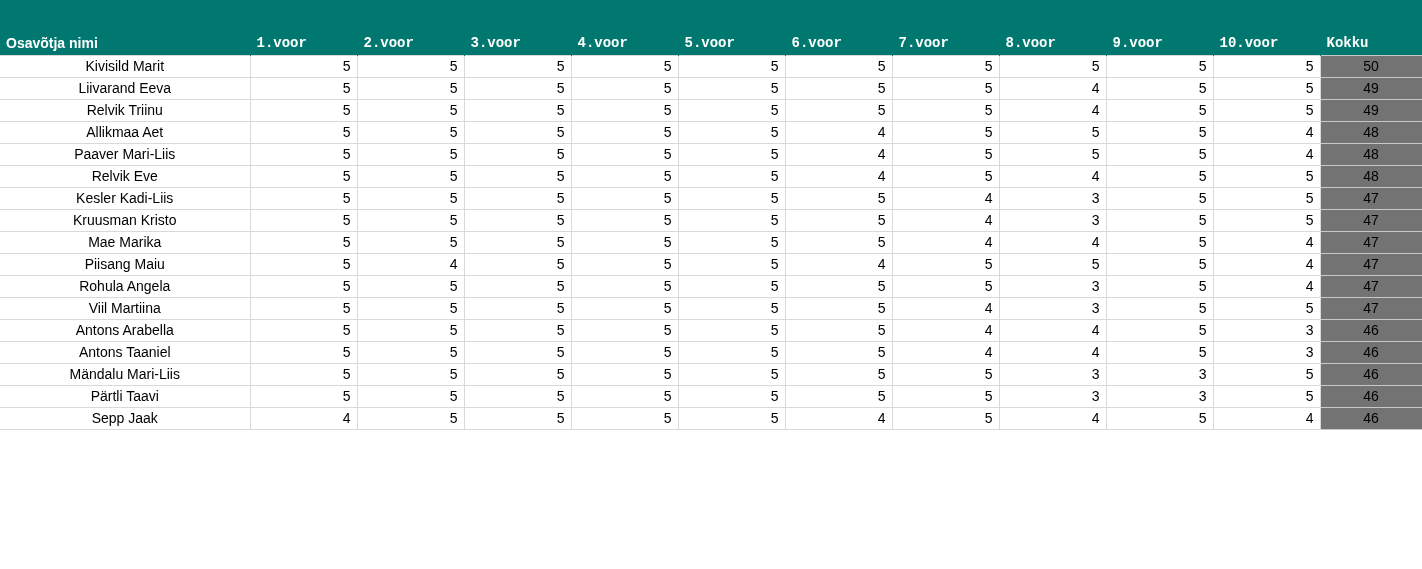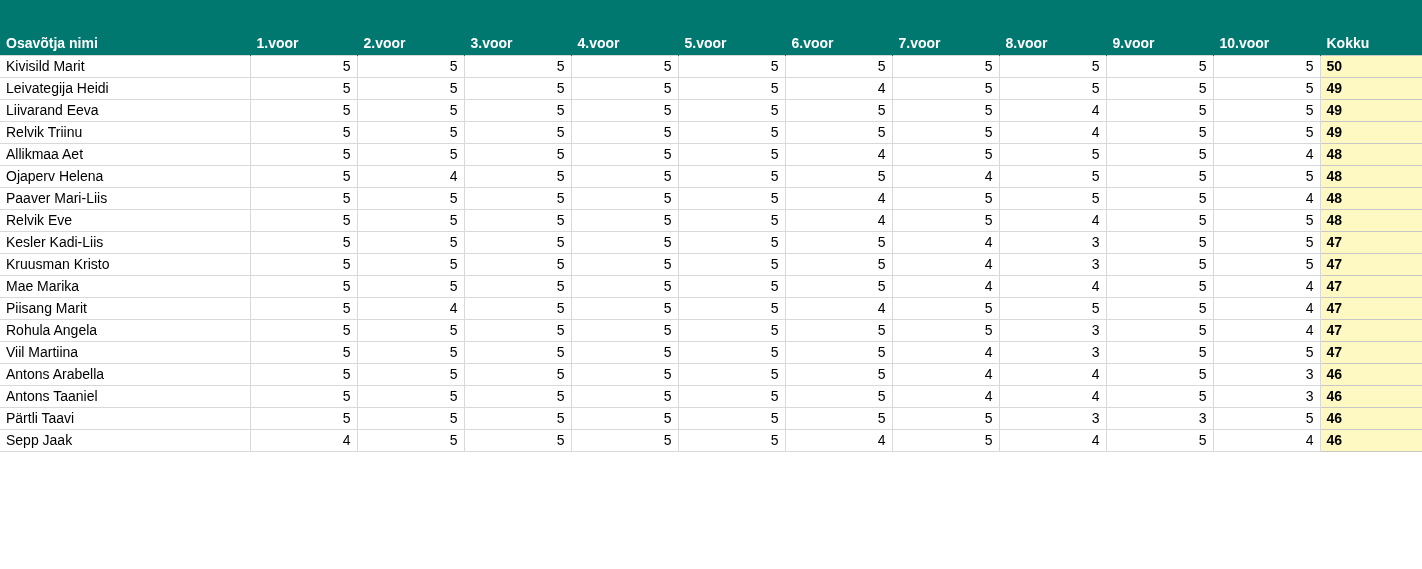--- a/index.html
+++ b/index.html
@@ -21,42 +21,42 @@
     font-weight: bold;
     text-align: left;
     padding: 14px 6px 4px 6px;
     height: 55px;
     vertical-align: bottom;
     border-right: 1px solid #00776f;
     font-size: 14px;
   }
   thead th.num-head {
     text-align: left;
+    font-family: Liberation Mono, monospace;
   }
   tbody td {
     border: 1px solid #d9d9d9;
     padding: 1px 6px;
     height: 21px;
     line-height: 19px;
     vertical-align: middle;
     white-space: nowrap;
     overflow: hidden;
   }
   tbody td.name {
-    text-align: left;
+    text-align: center;
     border-left: none;
   }
   tbody td.num {
     text-align: right;
   }
   tbody td.total {
-    text-align: left;
-    background: #fef9c3;
+    text-align: center;
+    background: #737373;
     border: 1px solid #c8c8c8;
-    font-weight: bold;
   }
   col.cname { width: 250px; }
   col.cround { width: 107px; }
   col.ctotal { width: 102px; }
 </style>
 </head>
 <body>
 
 <table>
   <colgroup>
@@ -98,118 +98,90 @@
         <td class="num">5</td>
         <td class="num">5</td>
         <td class="num">5</td>
         <td class="num">5</td>
         <td class="num">5</td>
         <td class="num">5</td>
         <td class="num">5</td>
         <td class="total">50</td>
       </tr>
       <tr>
-        <td class="name">Leivategija Heidi</td>
-        <td class="num">5</td>
-        <td class="num">5</td>
-        <td class="num">5</td>
-        <td class="num">5</td>
-        <td class="num">5</td>
-        <td class="num">4</td>
-        <td class="num">5</td>
-        <td class="num">5</td>
+        <td class="name">Liivarand Eeva</td>
+        <td class="num">5</td>
+        <td class="num">5</td>
+        <td class="num">5</td>
+        <td class="num">5</td>
+        <td class="num">5</td>
+        <td class="num">5</td>
+        <td class="num">5</td>
+        <td class="num">4</td>
         <td class="num">5</td>
         <td class="num">5</td>
         <td class="total">49</td>
       </tr>
       <tr>
-        <td class="name">Liivarand Eeva</td>
+        <td class="name">Relvik Triinu</td>
         <td class="num">5</td>
         <td class="num">5</td>
         <td class="num">5</td>
         <td class="num">5</td>
         <td class="num">5</td>
         <td class="num">5</td>
         <td class="num">5</td>
         <td class="num">4</td>
         <td class="num">5</td>
         <td class="num">5</td>
         <td class="total">49</td>
       </tr>
       <tr>
-        <td class="name">Relvik Triinu</td>
-        <td class="num">5</td>
-        <td class="num">5</td>
-        <td class="num">5</td>
-        <td class="num">5</td>
-        <td class="num">5</td>
-        <td class="num">5</td>
-        <td class="num">5</td>
-        <td class="num">4</td>
-        <td class="num">5</td>
-        <td class="num">5</td>
-        <td class="total">49</td>
-      </tr>
-      <tr>
         <td class="name">Allikmaa Aet</td>
         <td class="num">5</td>
         <td class="num">5</td>
         <td class="num">5</td>
         <td class="num">5</td>
         <td class="num">5</td>
         <td class="num">4</td>
         <td class="num">5</td>
         <td class="num">5</td>
         <td class="num">5</td>
         <td class="num">4</td>
         <td class="total">48</td>
       </tr>
       <tr>
-        <td class="name">Ojaperv Helena</td>
-        <td class="num">5</td>
-        <td class="num">4</td>
-        <td class="num">5</td>
-        <td class="num">5</td>
-        <td class="num">5</td>
-        <td class="num">5</td>
-        <td class="num">4</td>
-        <td class="num">5</td>
-        <td class="num">5</td>
-        <td class="num">5</td>
+        <td class="name">Paaver Mari-Liis</td>
+        <td class="num">5</td>
+        <td class="num">5</td>
+        <td class="num">5</td>
+        <td class="num">5</td>
+        <td class="num">5</td>
+        <td class="num">4</td>
+        <td class="num">5</td>
+        <td class="num">5</td>
+        <td class="num">5</td>
+        <td class="num">4</td>
         <td class="total">48</td>
       </tr>
       <tr>
-        <td class="name">Paaver Mari-Liis</td>
-        <td class="num">5</td>
-        <td class="num">5</td>
-        <td class="num">5</td>
-        <td class="num">5</td>
-        <td class="num">5</td>
-        <td class="num">4</td>
-        <td class="num">5</td>
-        <td class="num">5</td>
-        <td class="num">5</td>
-        <td class="num">4</td>
+        <td class="name">Relvik Eve</td>
+        <td class="num">5</td>
+        <td class="num">5</td>
+        <td class="num">5</td>
+        <td class="num">5</td>
+        <td class="num">5</td>
+        <td class="num">4</td>
+        <td class="num">5</td>
+        <td class="num">4</td>
+        <td class="num">5</td>
+        <td class="num">5</td>
         <td class="total">48</td>
       </tr>
       <tr>
-        <td class="name">Relvik Eve</td>
-        <td class="num">5</td>
-        <td class="num">5</td>
-        <td class="num">5</td>
-        <td class="num">5</td>
-        <td class="num">5</td>
-        <td class="num">4</td>
-        <td class="num">5</td>
-        <td class="num">4</td>
-        <td class="num">5</td>
-        <td class="num">5</td>
-        <td class="total">48</td>
-      </tr>
-      <tr>
         <td class="name">Kesler Kadi-Liis</td>
         <td class="num">5</td>
         <td class="num">5</td>
         <td class="num">5</td>
         <td class="num">5</td>
         <td class="num">5</td>
         <td class="num">5</td>
         <td class="num">4</td>
         <td class="num">3</td>
         <td class="num">5</td>
@@ -238,21 +210,21 @@
         <td class="num">5</td>
         <td class="num">5</td>
         <td class="num">5</td>
         <td class="num">4</td>
         <td class="num">4</td>
         <td class="num">5</td>
         <td class="num">4</td>
         <td class="total">47</td>
       </tr>
       <tr>
-        <td class="name">Piisang Marit</td>
+        <td class="name">Piisang Maiu</td>
         <td class="num">5</td>
         <td class="num">4</td>
         <td class="num">5</td>
         <td class="num">5</td>
         <td class="num">5</td>
         <td class="num">4</td>
         <td class="num">5</td>
         <td class="num">5</td>
         <td class="num">5</td>
         <td class="num">4</td>
@@ -305,20 +277,34 @@
         <td class="num">5</td>
         <td class="num">5</td>
         <td class="num">5</td>
         <td class="num">5</td>
         <td class="num">5</td>
         <td class="num">5</td>
         <td class="num">4</td>
         <td class="num">4</td>
         <td class="num">5</td>
         <td class="num">3</td>
+        <td class="total">46</td>
+      </tr>
+      <tr>
+        <td class="name">Mändalu Mari-Liis</td>
+        <td class="num">5</td>
+        <td class="num">5</td>
+        <td class="num">5</td>
+        <td class="num">5</td>
+        <td class="num">5</td>
+        <td class="num">5</td>
+        <td class="num">5</td>
+        <td class="num">3</td>
+        <td class="num">3</td>
+        <td class="num">5</td>
         <td class="total">46</td>
       </tr>
       <tr>
         <td class="name">Pärtli Taavi</td>
         <td class="num">5</td>
         <td class="num">5</td>
         <td class="num">5</td>
         <td class="num">5</td>
         <td class="num">5</td>
         <td class="num">5</td>

